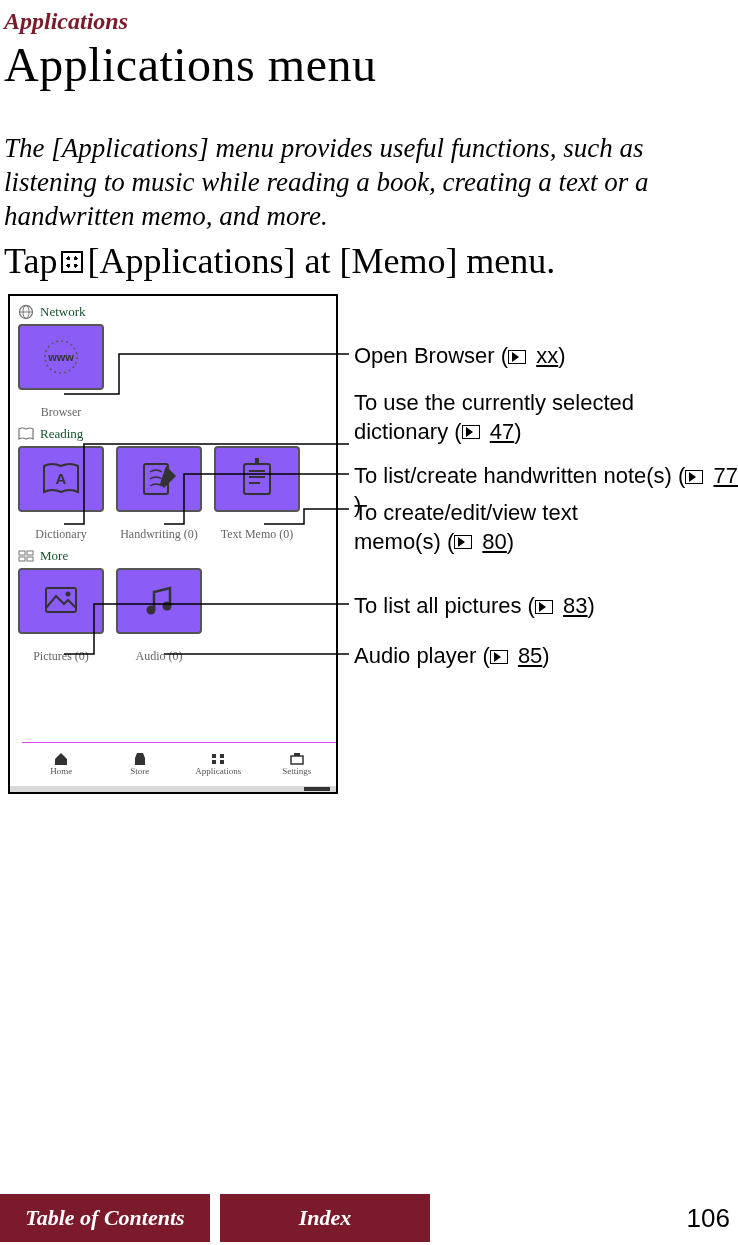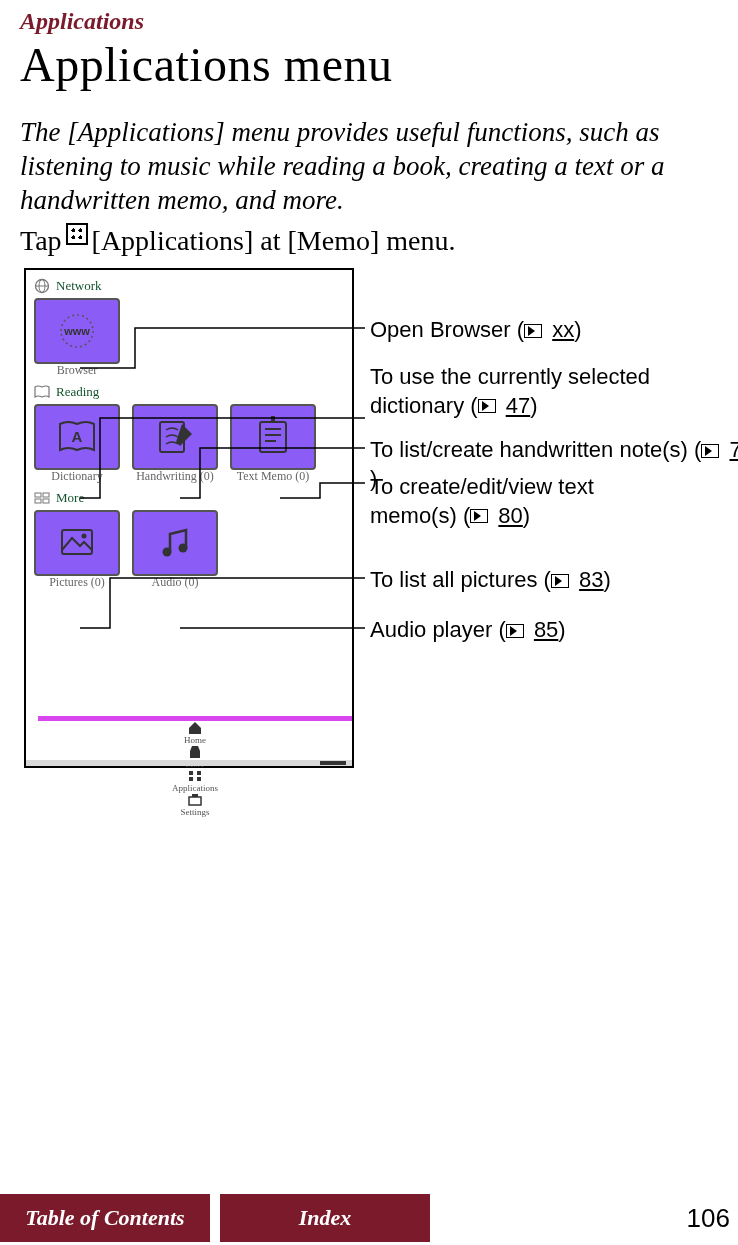--- a/index.html
+++ b/index.html
@@ -1,22 +1,22 @@
 <!DOCTYPE html>
 <html><head>
 <meta charset="utf-8">
 <style>
   * { box-sizing: border-box; margin: 0; padding: 0; }
   html, body { width: 738px; height: 1245px; background: #fff; font-family: Georgia, 'Times New Roman', serif; color: #000; position: relative; }
-  .page { width: 738px; height: 1245px; position: relative; padding: 8px 20px 0 20px; }
+  .page { width: 738px; height: 1245px; position: relative; padding: 8px 20px 0 4px; }
 
   .section-label { color: #7a1a2b; font-style: italic; font-weight: bold; font-size: 24px; margin-bottom: 2px; }
-  .page-title { font-size: 48px; font-weight: normal; margin-bottom: 24px; letter-spacing: 0.5px; }
+  .page-title { font-size: 48px; font-weight: normal; margin-bottom: 40px; letter-spacing: 0.5px; }
   .intro { font-size: 27px; line-height: 1.25; margin-bottom: 6px; font-style: italic; }
-  .intro-line2 { font-size: 28px; line-height: 1.25; display: flex; align-items: flex-start; flex-wrap: wrap; gap: 0; }
+  .intro-line2 { font-size: 36px; line-height: 1.25; display: flex; align-items: center; flex-wrap: wrap; gap: 0; }
 
   .apps-icon { display: inline-block; width: 22px; height: 22px; border: 2px solid #000; position: relative; vertical-align: middle; margin: 0 4px; }
   .apps-icon::before { content: ""; position: absolute; inset: 2px; background:
      radial-gradient(circle at 25% 25%, #000 2px, transparent 2px),
      radial-gradient(circle at 75% 25%, #000 2px, transparent 2px),
      radial-gradient(circle at 25% 75%, #000 2px, transparent 2px),
      radial-gradient(circle at 75% 75%, #000 2px, transparent 2px);
   }
 
   
@@ -25,24 +25,24 @@
   .device { position: absolute; left: 4px; top: 0; width: 330px; height: 500px; border: 2px solid #000; background: #fff; }
   .dev-inner { padding: 6px 8px 0 8px; height: 100%; position: relative; }
 
   .dev-section-header { display: flex; align-items: center; gap: 6px; font-size: 13px; color: #14532d; margin-top: 2px; }
   .dev-section-header .hicon { width: 16px; height: 16px; display: inline-flex; align-items: center; justify-content: center; }
   .hicon svg { width: 16px; height: 16px; }
 
   .tile-row { display: flex; gap: 12px; margin: 4px 0 8px 0; }
   .tile { width: 86px; }
   .tile-box { width: 86px; height: 66px; border: 2px solid #555; border-radius: 4px; background: #8b5cf6; display: flex; align-items: center; justify-content: center; }
-  .tile-label { font-size: 12px; text-align: center; color: #666; margin-top: 0; line-height: 1; }
+  .tile-label { font-size: 12px; text-align: center; color: #666; margin-top: 16px; line-height: 1; }
   .tile svg { width: 46px; height: 46px; }
 
-  .dev-bottombar { position: absolute; left: 12px; right: 0; bottom: 8px; height: 42px; border-top: 5px solid #d946ef; display: flex; flex-direction: column; }
+  .dev-bottombar { position: absolute; left: 12px; right: 0; bottom: 8px; height: 42px; border-top: 1px solid #d946ef; display: flex; }
   .dev-bottombar .bb { flex: 1; display: flex; flex-direction: column; align-items: center; justify-content: center; font-size: 9px; color: #555; gap: 0; }
   .dev-bottombar .bb svg { width: 16px; height: 14px; }
   .dev-status { position: absolute; left: 0; right: 0; bottom: 0; height: 6px; background: #d9d9d9; }
   .dev-status::after { content:""; position:absolute; right:6px; top:1px; width:26px; height:4px; background:#333; }
 
   
   .callouts { position: absolute; left: 0; top: 0; width: 100%; height: 100%; pointer-events: none; }
   .callouts line, .callouts polyline { stroke: #000; stroke-width: 1.5; fill: none; }
 
   .annot { position: absolute; font-family: Arial, Helvetica, sans-serif; font-size: 22px; line-height: 1.3; }

